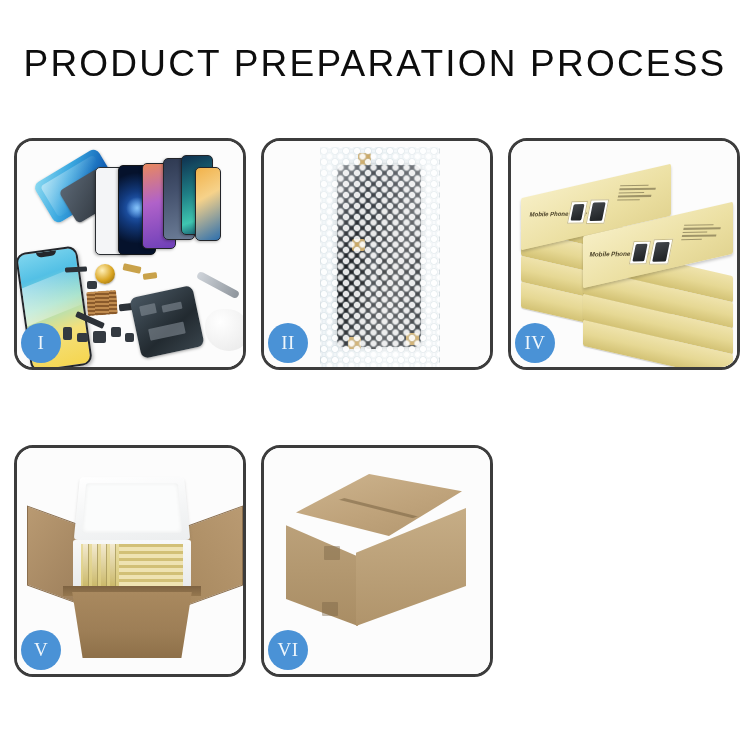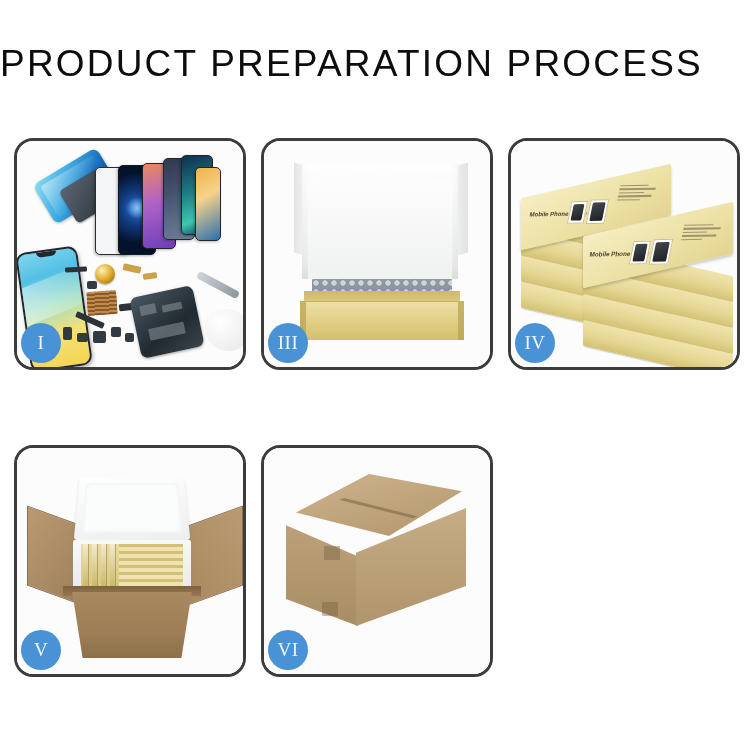--- a/index.html
+++ b/index.html
@@ -7,21 +7,21 @@
   body{
     width:750px;height:750px;
     background:#ffffff;
     font-family:"Liberation Sans","DejaVu Sans",sans-serif;
     overflow:hidden;
     position:relative;
   }
   .page{position:relative;width:750px;height:750px;}
 
   
-  .header{position:absolute;left:0;top:0;width:750px;text-align:left;}
+  .header{position:absolute;left:0;top:0;width:750px;text-align:center;}
   .title{
     font-size:37px;letter-spacing:2.2px;color:#0d0d0d;
     font-weight:400;line-height:1;margin-top:45px;
     font-family:"Liberation Sans","DejaVu Sans",sans-serif;
   }
   .subtitle{
     font-size:15.3px;color:#1a1a1a;letter-spacing:.25px;
     margin-top:15px;line-height:1;font-weight:400;
   }
 
@@ -261,33 +261,37 @@
           <i style="left:8px;top:10px;width:16px;height:10px;"></i>
           <i style="left:30px;top:14px;width:20px;height:7px;"></i>
           <i style="left:12px;top:34px;width:36px;height:12px;"></i>
         </div>
         <div class="tool"></div>
         <div class="hand"></div>
       </div>
       <div class="badge">I</div>
     </div>
 
-
-    <div class="panel p3">
-      <div class="scene">
-        <div class="lidL"></div>
-        <div class="lidR"></div>
-        <div class="lid"></div>
-        <div class="foam"></div>
-        <div class="bubblebed"></div>
-        <div class="boxinner"></div>
-        <div class="boxfront"></div>
-      </div>
-      <div class="badge">III</div>
-    </div>
+    <div class="panel p2">
+      <div class="scene">
+        <div class="bagwrap">
+          <div class="bag"></div>
+          <div class="part"></div>
+          <div class="cable"></div>
+          <div class="conn" style="left:38px;top:6px;"></div>
+          <div class="conn" style="left:32px;top:92px;"></div>
+          <div class="conn" style="left:28px;top:190px;"></div>
+          <div class="conn" style="left:86px;top:186px;"></div>
+          <div class="bubbles"></div>
+          <div class="sheen"></div>
+        </div>
+      </div>
+      <div class="badge">II</div>
+    </div>
+
 
     <div class="panel p4">
       <div class="scene">
         <div class="stack">
 
           <div class="bx" style="left:6px;top:58px;transform:skewY(13deg);"></div>
           <div class="bx" style="left:6px;top:84px;transform:skewY(13deg);"></div>
           <div class="bx" style="left:6px;top:110px;transform:skewY(13deg);"></div>
           <div class="bx" style="left:6px;top:136px;transform:skewY(13deg);"></div>
 

